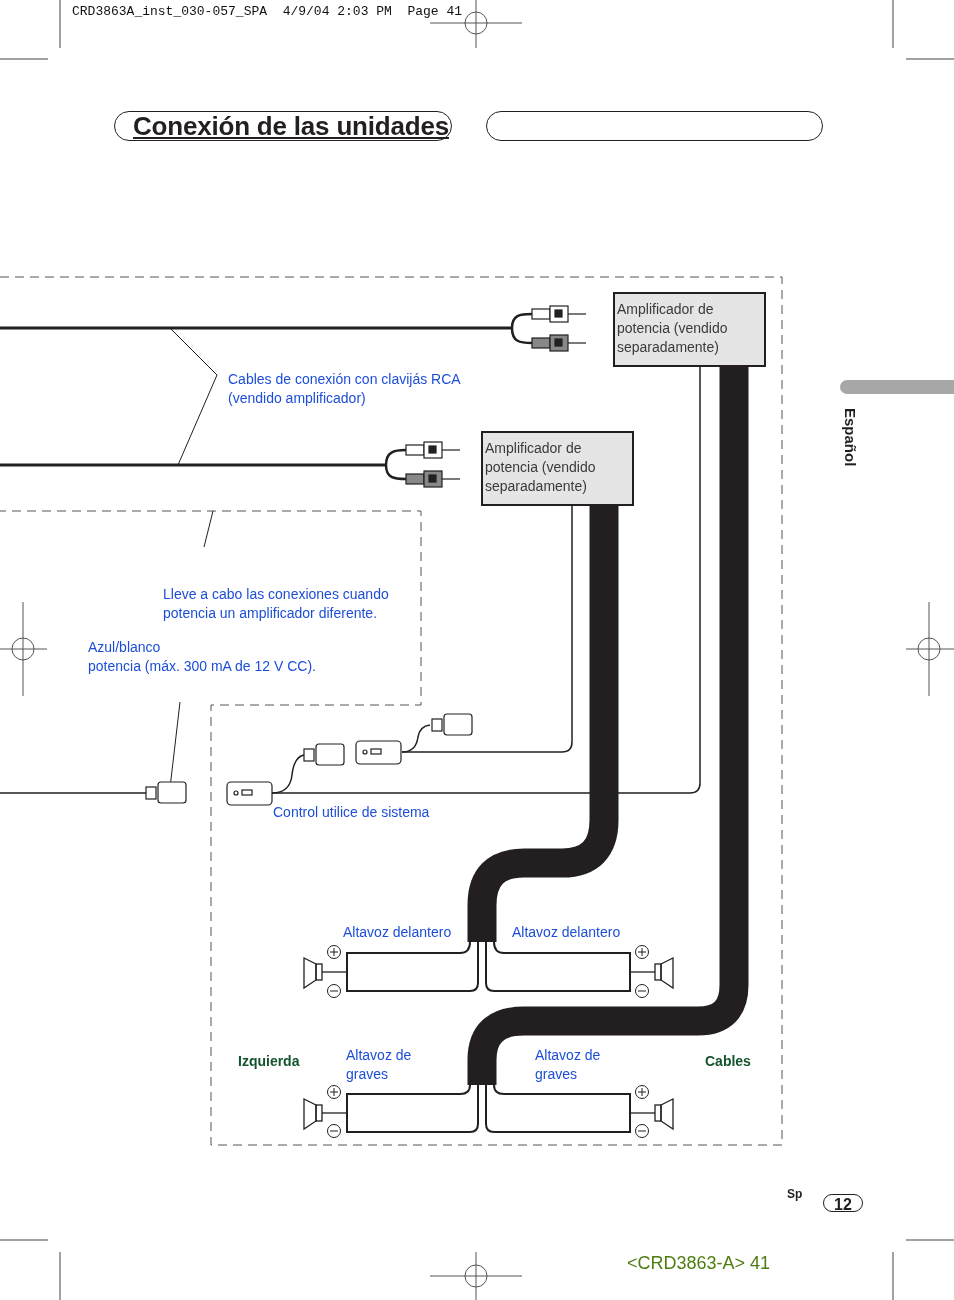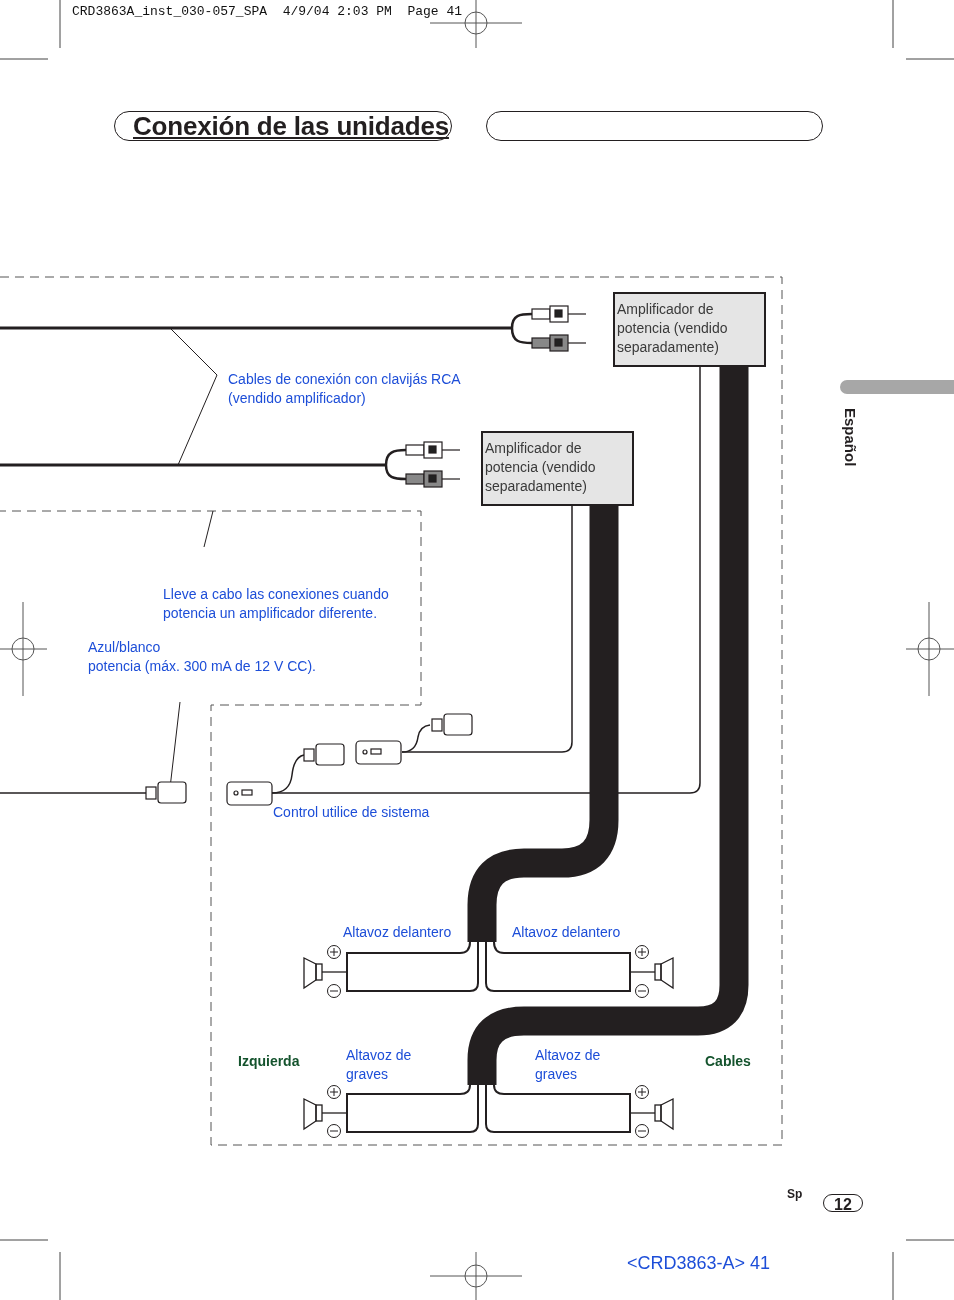--- a/index.html
+++ b/index.html
@@ -10,21 +10,21 @@
   .pill { border: 1.3px solid #231f20; border-radius: 16px; height: 30px; box-sizing: border-box; }
   .title { left: 133px; top: 111px; font-weight: bold; font-size: 26px; letter-spacing: -0.2px; text-decoration: underline; }
   .lbl { font-size: 14px; color: #1d4ed8; line-height: 19px; white-space: nowrap; }
   .lbl div { white-space: nowrap; }
   .amp { background: #e5e5e5; border: 2.5px solid #231f20; box-sizing: border-box; padding: 6px 2px; font-size: 14px; line-height: 19px; color: #3a3a3a; }
   .bold { font-weight: bold; font-size: 14px; color: #14532d; }
   .side-tab { left: 840px; top: 380px; width: 114px; height: 14px; background: #a7a7a7; border-radius: 7px 0 0 7px; }
   .side-lang { left: 842px; top: 408px; font-weight: bold; font-size: 15px; writing-mode: vertical-rl; }
   .sp { left: 787px; top: 1187px; font-weight: bold; font-size: 12px; }
   .pagenum { left: 823px; top: 1183px; width: 40px; height: 18px; border: 1.3px solid #231f20; border-radius: 11px; box-sizing: border-box; text-align: center; font-weight: bold; font-size: 16px; line-height: 20px; margin-top: 11px; }
-  .footer { left: 627px; top: 1253px; font-size: 18px; color: #1d4ed8; }
+  .footer { left: 627px; top: 1253px; font-size: 18px; color: #4d7c0f; }
   svg.diagram { position: absolute; left: 0; top: 0; }
 </style>
 </head>
 <body>
 
 <div class="abs slug">CRD3863A_inst_030-057_SPA  4/9/04 2:03 PM  Page 41</div>
 
 <div class="abs pill" style="left:114px; top:111px; width:338px;"></div>
 <div class="abs title">Conexión de las unidades</div>
 <div class="abs pill" style="left:486px; top:111px; width:337px;"></div>

